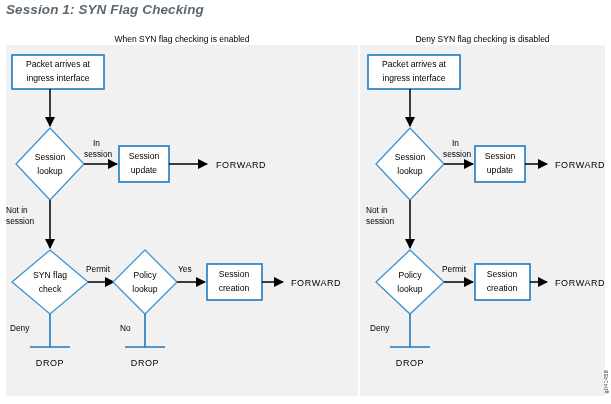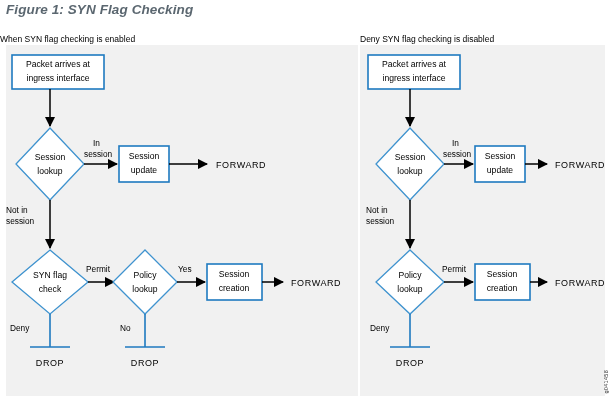--- a/index.html
+++ b/index.html
@@ -33,21 +33,21 @@
     background: #f1f1f1;
   }
   #panel-left  { left: 6px;   top: 45px; width: 352px; height: 351px; }
   #panel-right { left: 360px; top: 45px; width: 245px; height: 351px; }
 
   .panel-heading {
     position: absolute;
     font-size: 8.5px;
     color: #000000;
     white-space: nowrap;
-    text-align: left;
+    text-align: center;
   }
   #heading-left  { left: 0px;   top: 34px; width: 364px; }
   #heading-right { left: 360px; top: 34px; width: 245px; }
 
   svg.flow {
     position: absolute;
     left: 0;
     top: 0;
     width: 611px;
     height: 404px;
@@ -108,21 +108,21 @@
     color: #333333;
     writing-mode: vertical-rl;
     transform: rotate(180deg);
     letter-spacing: 0.3px;
     white-space: nowrap;
   }
 </style>
 </head>
 <body>
 
-<div id="figure-title">Figure 1: SYN Flag Checking</div>
+<div id="figure-title">Session 1: SYN Flag Checking</div>
 
 <div class="panel" id="panel-left"></div>
 <div class="panel" id="panel-right"></div>
 
 <div class="panel-heading" id="heading-left">When SYN flag checking is enabled</div>
 <div class="panel-heading" id="heading-right">Deny SYN flag checking is disabled</div>
 
 <svg class="flow" viewBox="0 0 611 404">
   <defs>
     <marker id="arrowhead" viewBox="0 0 10 10" refX="9" refY="5" markerWidth="7" markerHeight="7" orient="auto-start-reverse">

